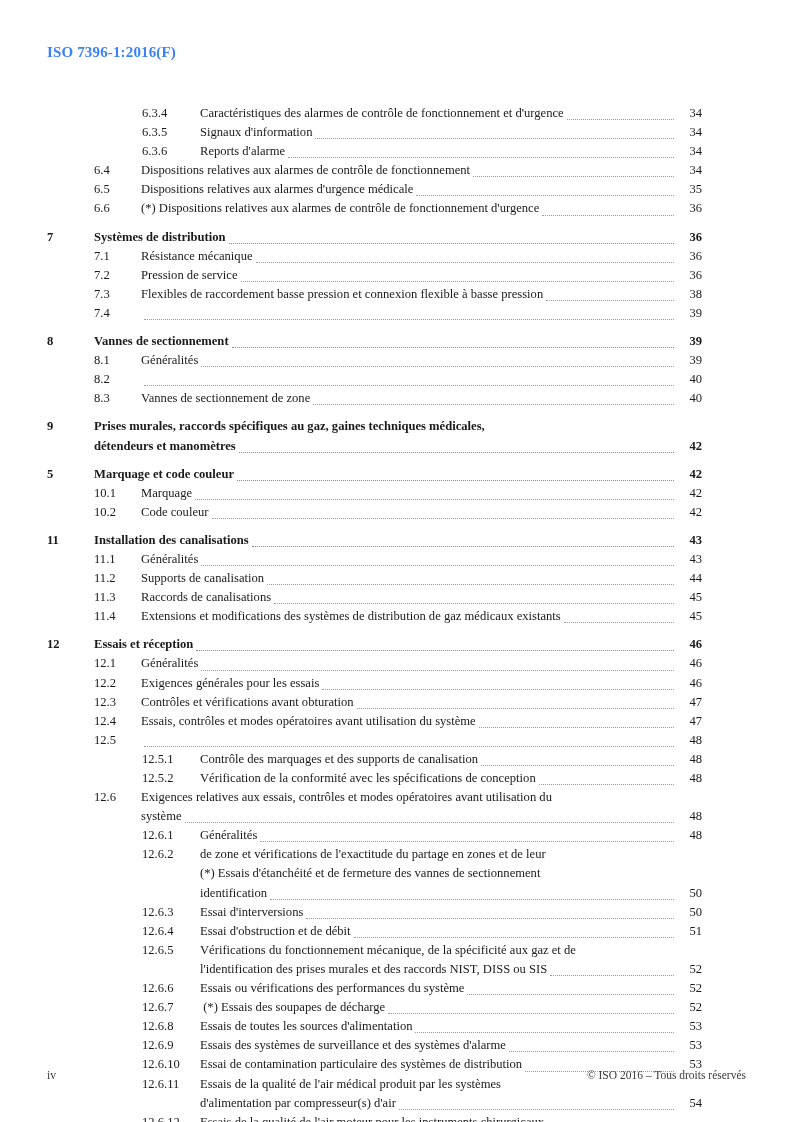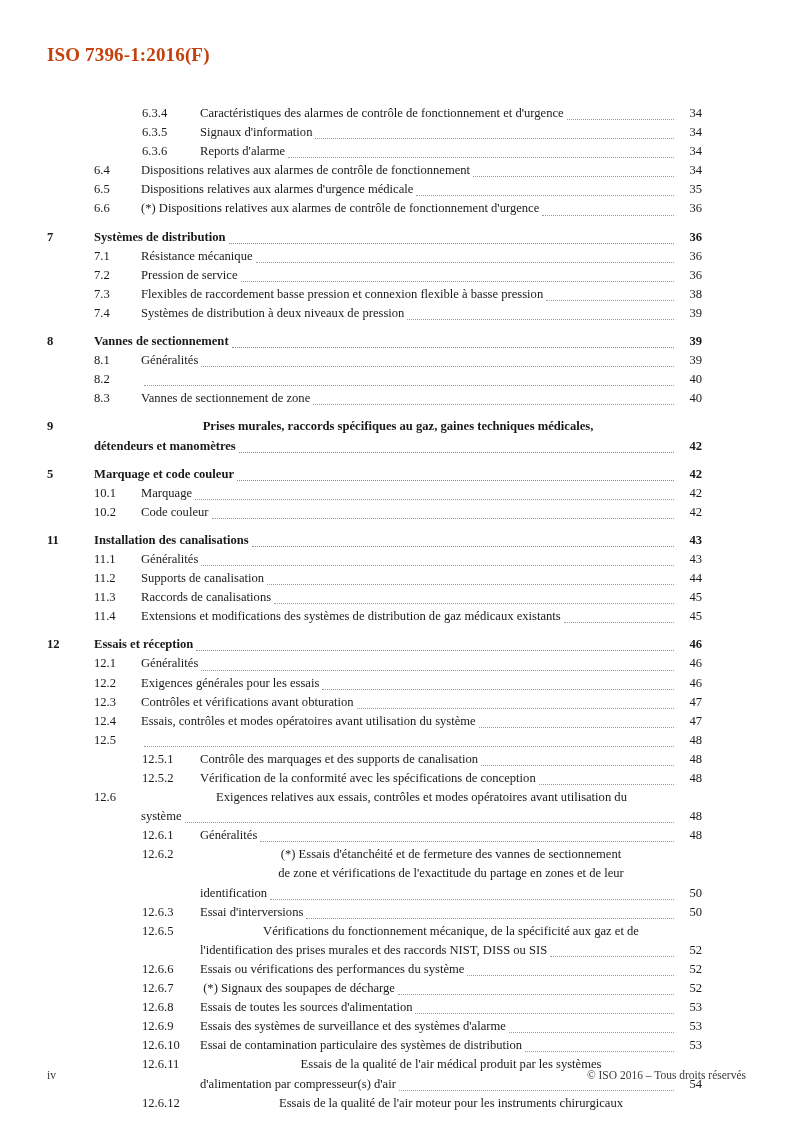--- a/index.html
+++ b/index.html
@@ -18,23 +18,23 @@
   .page {
     position: absolute;
     inset: 0;
   }
   .doc-header {
     position: absolute;
     left: 47px;
     top: 44px;
     font-family: "Liberation Serif", "DejaVu Serif", serif;
     font-weight: bold;
-    font-size: 19px;
+    font-size: 15px;
     letter-spacing: 0.15px;
-    color: #c2410c;
+    color: #3b82f6;
   }
   .toc {
     position: absolute;
     left: 47px;
     top: 104px;
     width: 655px;
   }
   
   .toc-entry {
     display: flex;
@@ -87,21 +87,20 @@
   .pg {
     flex: 0 0 auto;
     width: 26px;
     text-align: right;
     white-space: pre;
   }
   
   .cont {
     display: block;
     white-space: pre-wrap;
-    text-align: center;
   }
 
   .footer {
     position: absolute;
     left: 47px;
     right: 47px;
     top: 1069px;
     display: flex;
     justify-content: space-between;
     align-items: flex-end;
@@ -216,21 +215,20 @@
             <span class="label">Flexibles de raccordement basse pression et connexion flexible à basse pression</span>
             <span class="leader"></span>
             <span class="pg">38</span>
           </div>
         </div>
       </div>
       <div class="toc-entry lvl2 nogap">
         <span class="num">7.4</span>
         <div class="body-col">
           <div class="line">
-            <span class="label">Systèmes de distribution à deux niveaux de pression</span>
             <span class="leader"></span>
             <span class="pg">39</span>
           </div>
         </div>
       </div>
       <div class="toc-entry lvl1">
         <span class="num">8</span>
         <div class="body-col">
           <div class="line">
             <span class="label">Vannes de sectionnement</span>
@@ -455,40 +453,50 @@
           <div class="line">
             <span class="label">Généralités</span>
             <span class="leader"></span>
             <span class="pg">48</span>
           </div>
         </div>
       </div>
       <div class="toc-entry lvl3 nogap">
         <span class="num">12.6.2</span>
         <div class="body-col">
+          <div class="cont">de zone et vérifications de l'exactitude du partage en zones et de leur</div>
           <div class="cont">(*) Essais d'étanchéité et de fermeture des vannes de sectionnement</div>
-          <div class="cont">de zone et vérifications de l'exactitude du partage en zones et de leur</div>
           <div class="line">
             <span class="label">identification</span>
             <span class="leader"></span>
             <span class="pg">50</span>
           </div>
         </div>
       </div>
       <div class="toc-entry lvl3 nogap">
         <span class="num">12.6.3</span>
         <div class="body-col">
           <div class="line">
             <span class="label">Essai d'interversions</span>
             <span class="leader"></span>
             <span class="pg">50</span>
           </div>
         </div>
       </div>
       <div class="toc-entry lvl3 nogap">
+        <span class="num">12.6.4</span>
+        <div class="body-col">
+          <div class="line">
+            <span class="label">Essai d'obstruction et de débit</span>
+            <span class="leader"></span>
+            <span class="pg">51</span>
+          </div>
+        </div>
+      </div>
+      <div class="toc-entry lvl3 nogap">
         <span class="num">12.6.5</span>
         <div class="body-col">
           <div class="cont">Vérifications du fonctionnement mécanique, de la spécificité aux gaz et de</div>
           <div class="line">
             <span class="label">l'identification des prises murales et des raccords NIST, DISS ou SIS</span>
             <span class="leader"></span>
             <span class="pg">52</span>
           </div>
         </div>
       </div>
@@ -499,21 +507,21 @@
             <span class="label">Essais ou vérifications des performances du système</span>
             <span class="leader"></span>
             <span class="pg">52</span>
           </div>
         </div>
       </div>
       <div class="toc-entry lvl3 nogap">
         <span class="num">12.6.7</span>
         <div class="body-col">
           <div class="line">
-            <span class="label"> (*) Signaux des soupapes de décharge</span>
+            <span class="label"> (*) Essais des soupapes de décharge</span>
             <span class="leader"></span>
             <span class="pg">52</span>
           </div>
         </div>
       </div>
       <div class="toc-entry lvl3 nogap">
         <span class="num">12.6.8</span>
         <div class="body-col">
           <div class="line">
             <span class="label">Essais de toutes les sources d'alimentation</span>

